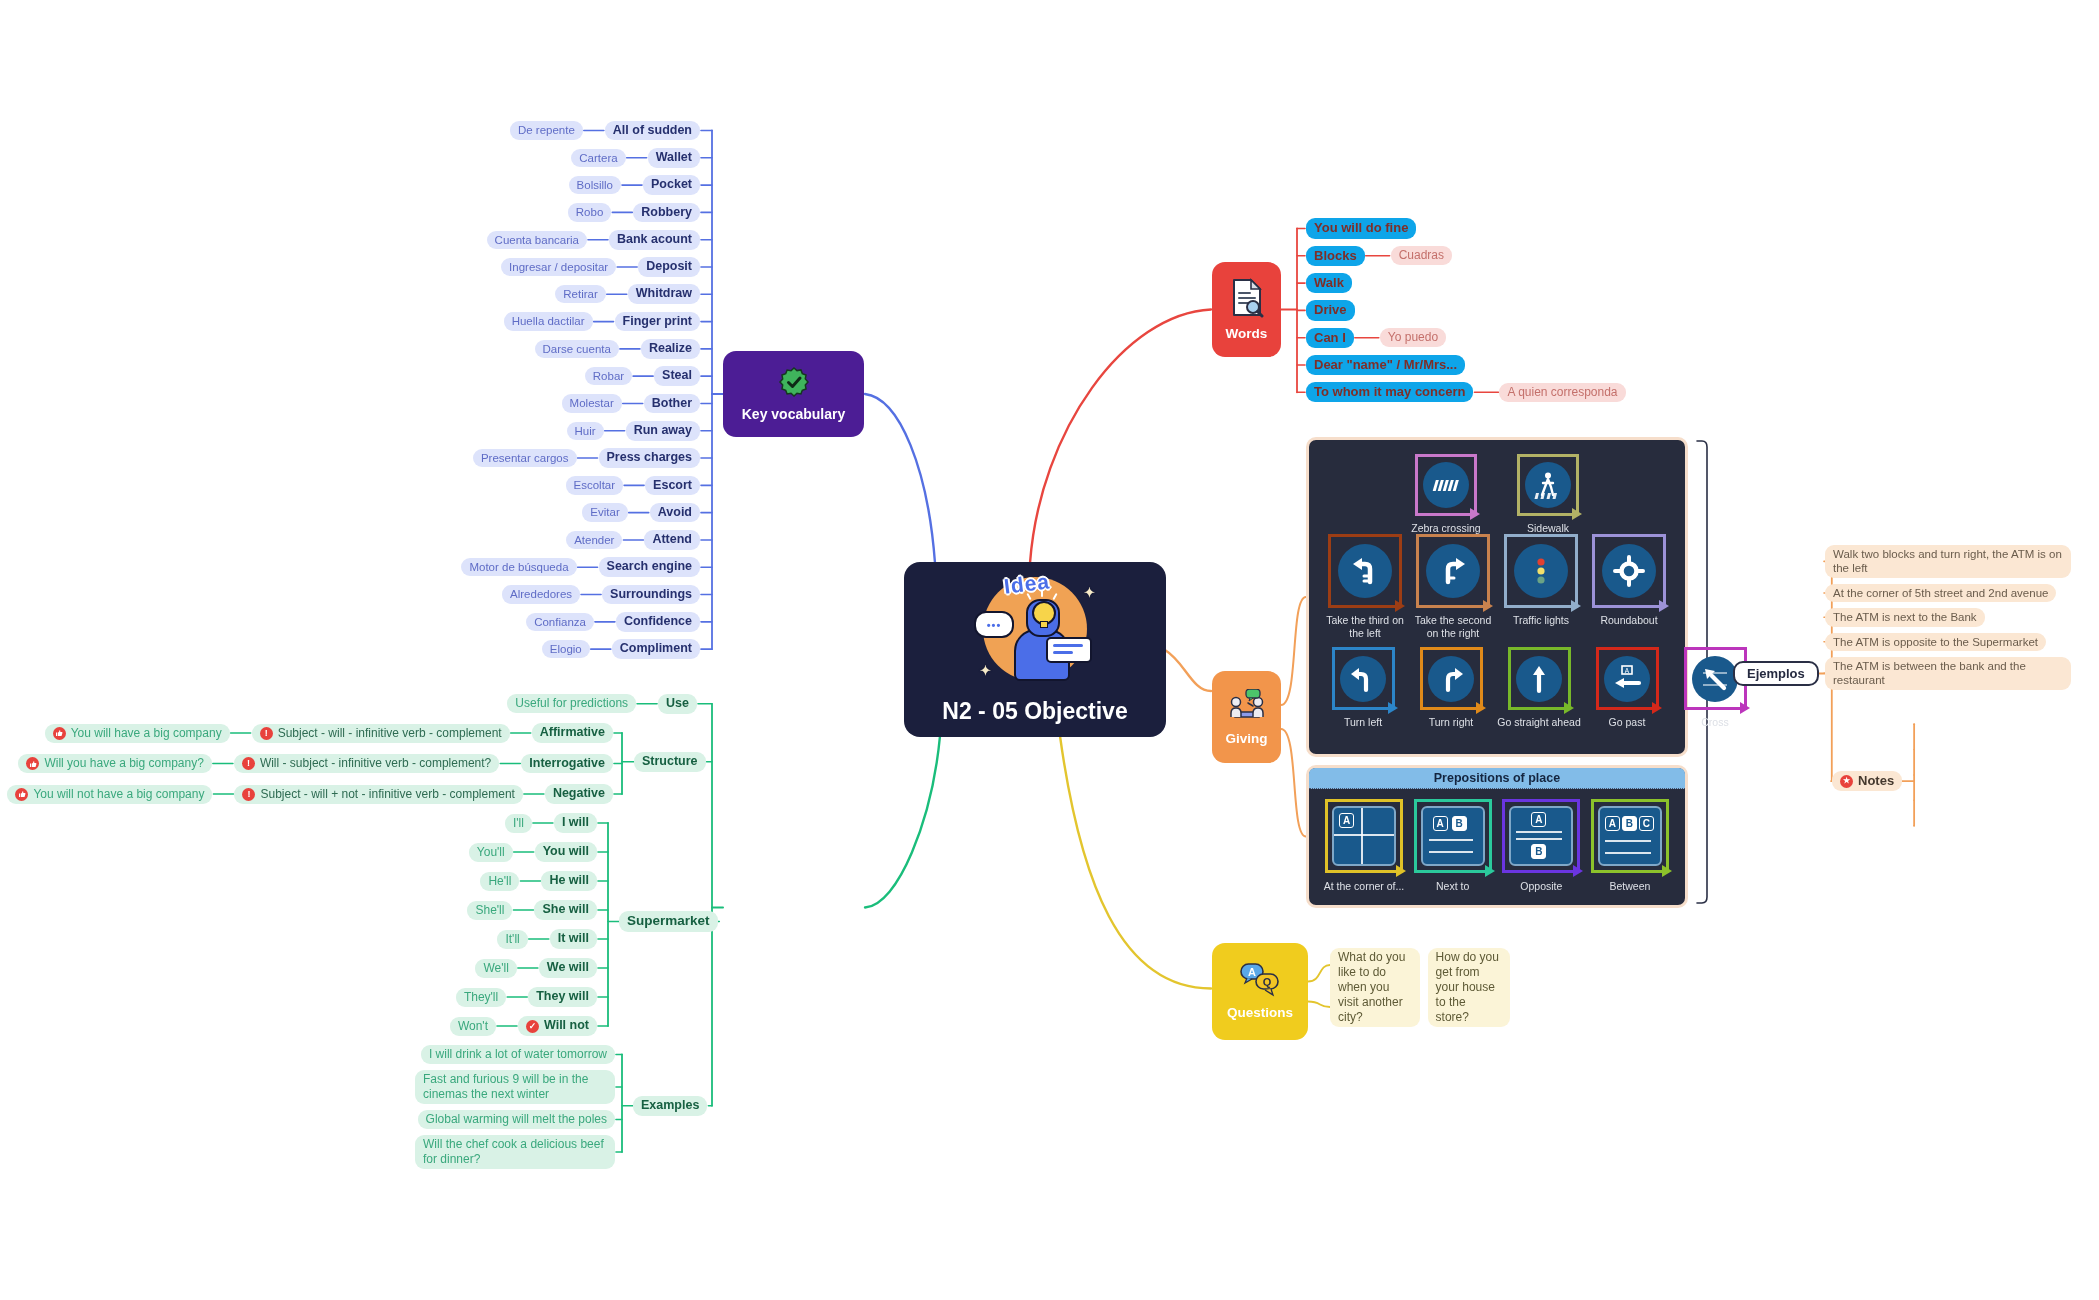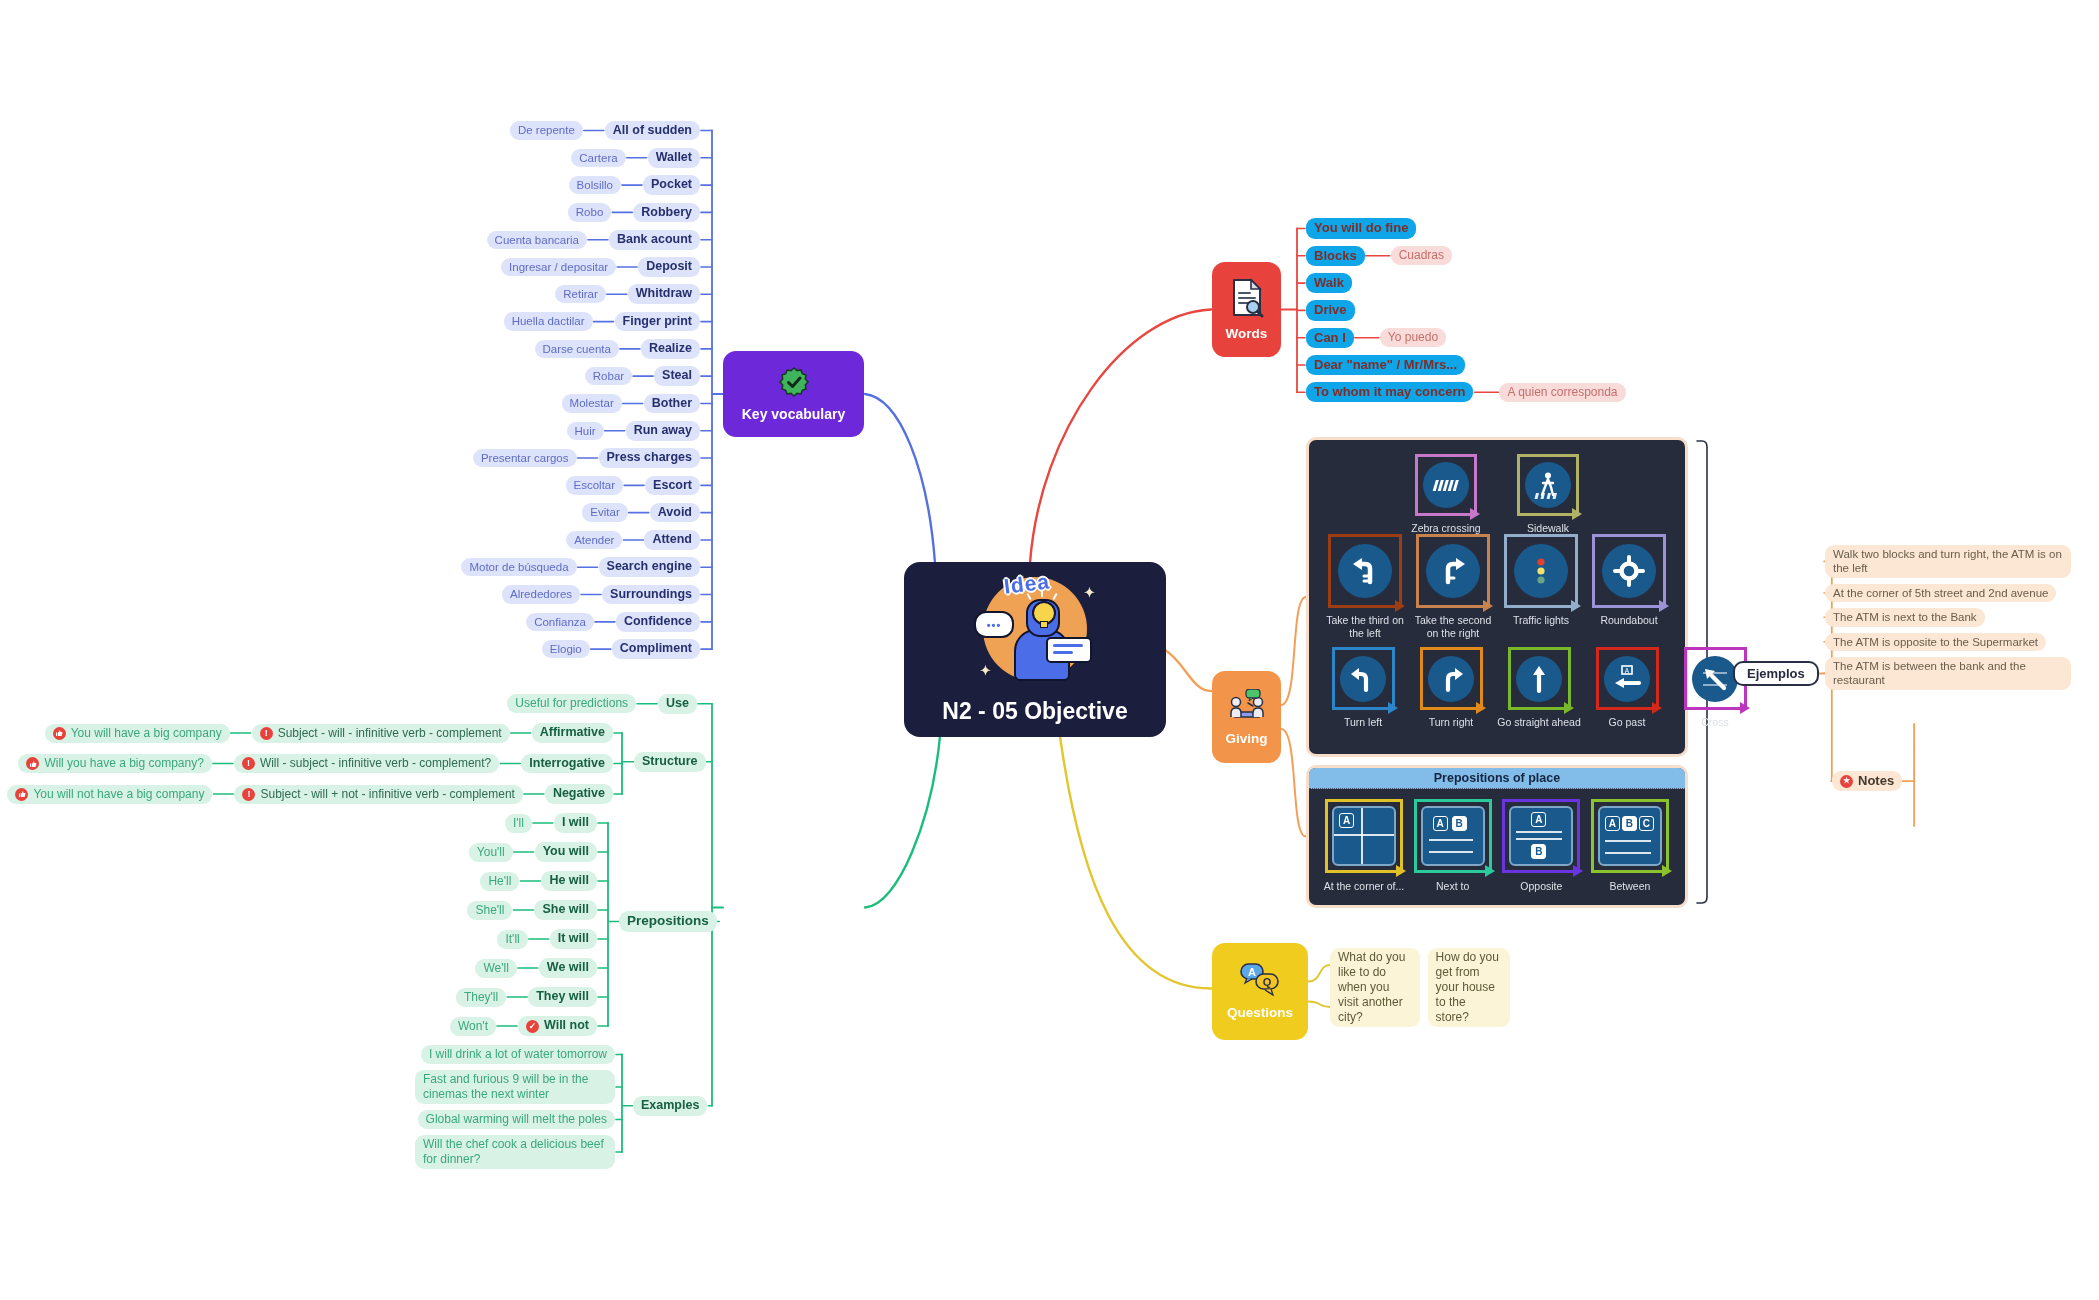--- a/index.html
+++ b/index.html
@@ -25,21 +25,21 @@
   .wrap{white-space:normal;}
 
   .badge{flex:0 0 auto;width:13px;height:13px;border-radius:50%;background:#E8423C;color:#fff;
          display:inline-flex;align-items:center;justify-content:center;margin-right:5px;
          font-size:9px;font-weight:bold;line-height:1;}
   .badge.star{font-size:8px;}
 
   
   .topic{position:absolute;z-index:2;border-radius:13px;display:flex;flex-direction:column;
          align-items:center;justify-content:center;gap:5px;color:#fff;font-weight:bold;}
-  #node-keyvocab{left:723px;top:351px;width:141px;height:86px;background:#6d28d9;font-size:14px;}
+  #node-keyvocab{left:723px;top:351px;width:141px;height:86px;background:#4c1d95;font-size:14px;}
   #node-words   {left:1212px;top:262px;width:69px;height:95px;background:#E8423C;font-size:13.5px;}
   #node-giving  {left:1212px;top:671px;width:69px;height:92px;background:#F2954B;font-size:13.5px;}
   #node-questions{left:1212px;top:943px;width:96px;height:97px;background:#F0CC1E;font-size:13.5px;}
   #node-future  {left:723px;top:862px;width:141px;height:91px;background:#1ABD7B;font-size:14.5px;}
 
   
   #central{left:904px;top:562px;width:262px;height:175px;background:#1B1F3D;border-radius:16px;
            display:flex;flex-direction:column;align-items:center;justify-content:flex-start;z-index:3;}
   #central .title{color:#fff;font-size:23px;font-weight:bold;margin-top:4px;}
   .illus{position:relative;width:118px;height:118px;margin-top:9px;}
@@ -706,21 +706,21 @@
           <span>You will not have a big company</span>
         </span>
       <span class="chip mint-d">
           <span class="badge">!</span>
           <span>Subject - will + not - infinitive verb - complement</span>
         </span>
       <span class="chip mint-b">Negative</span>
     </div>
     </div>
 
-<span id="contractions-label" class="abs chip mint-B">Prepositions</span>
+<span id="contractions-label" class="abs chip mint-B">Supermarket</span>
 <div id="contractions-rows" class="abs">
 
 <div class="crow">
       <span class="chip mint">I'll</span>
       <span class="chip mint-b">
           <span>I will</span>
         </span>
     </div>
       <div class="crow">
       <span class="chip mint">You'll</span>

